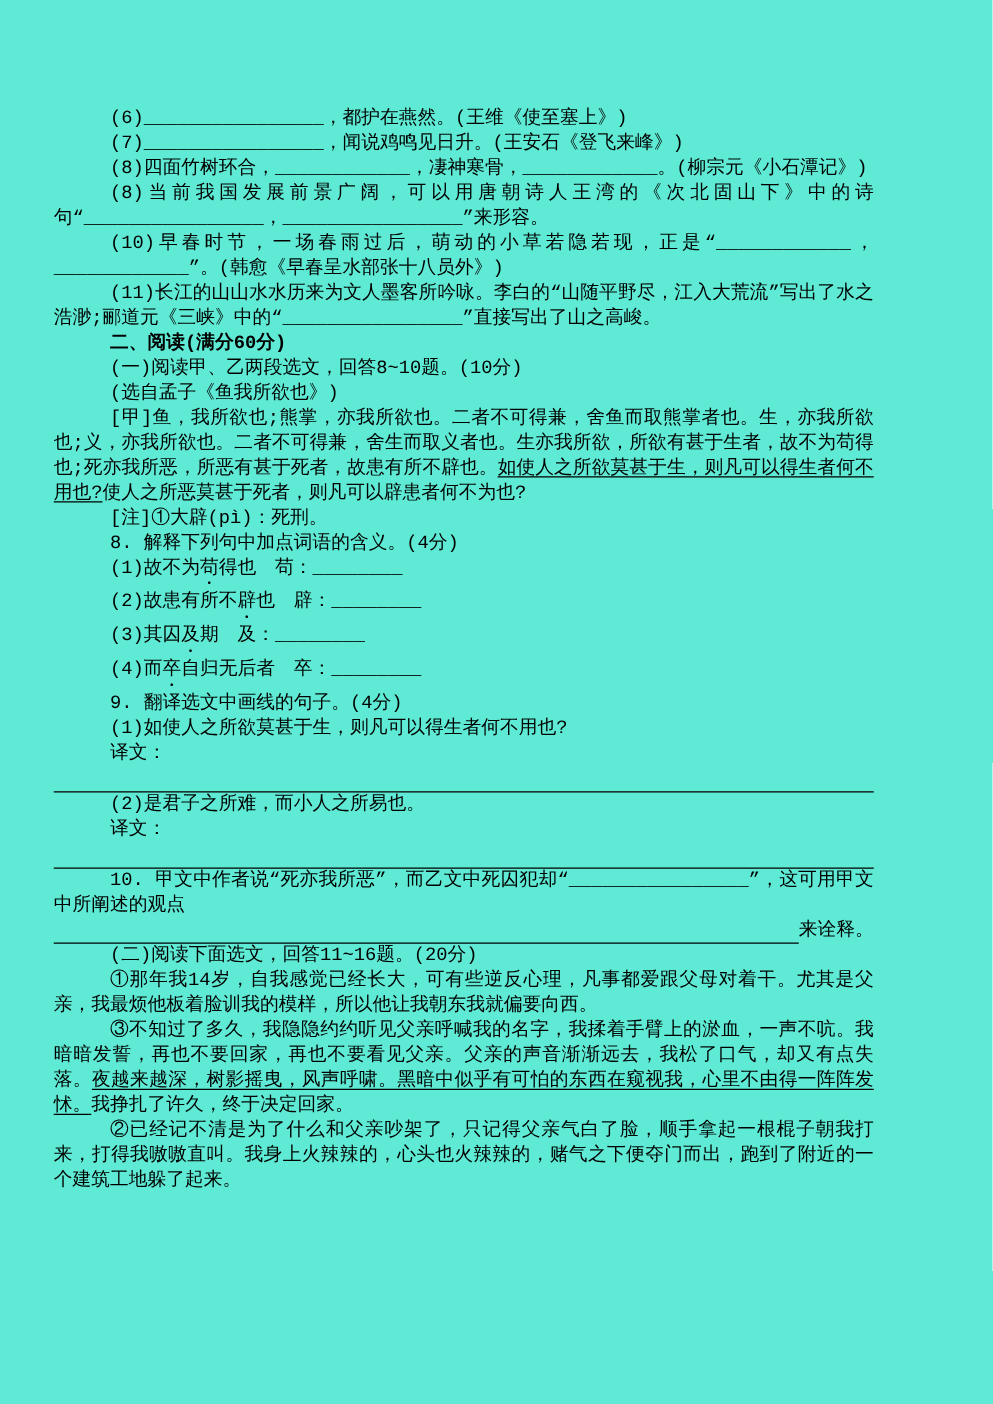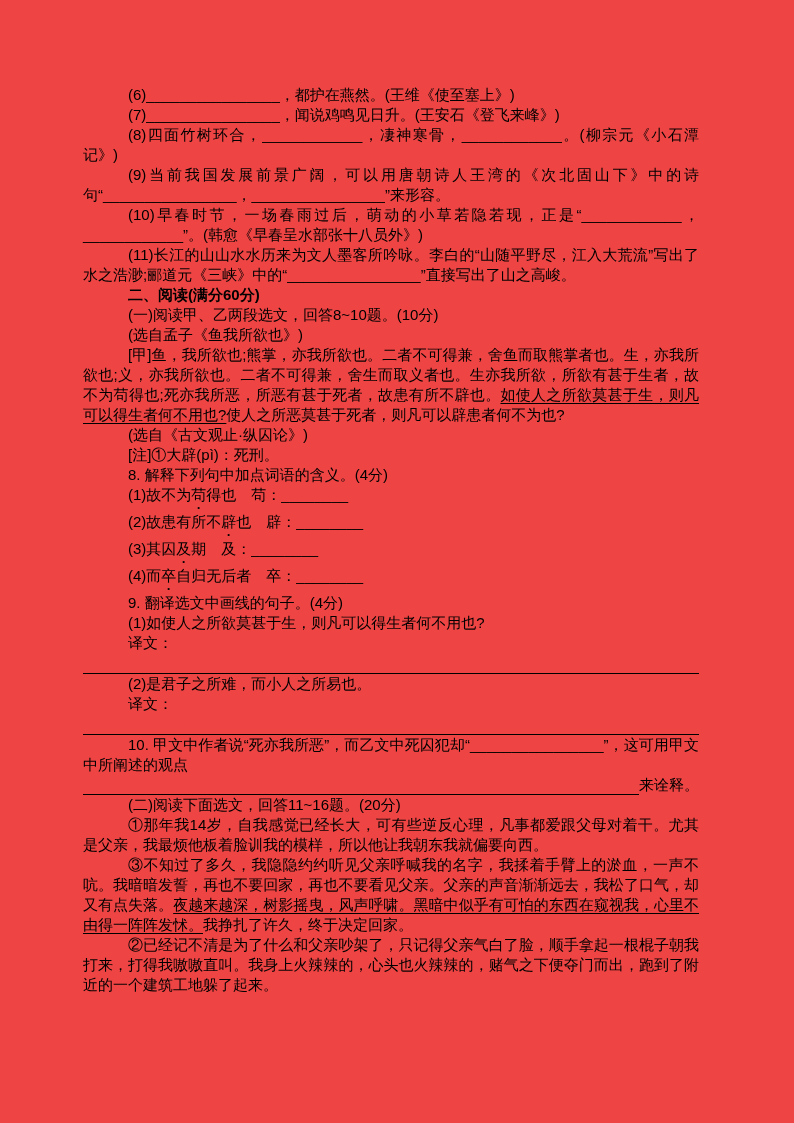--- a/index.html
+++ b/index.html
@@ -5,25 +5,25 @@
   html, body {
     margin: 0;
     padding: 0;
     background: #ffffff;
   }
   .page {
     position: relative;
     width: 794px;
     height: 1123px;
     margin: 0 auto;
-    background: #ef4444;
+    background: #5eead4;
     box-sizing: border-box;
-    padding: 85px 95px 30px 83px;
+    padding: 85px 95px 30px 43px;
     overflow: hidden;
-    font-family: Liberation Sans, sans-serif;
+    font-family: Liberation Mono, monospace;
     font-size: 15px;
     line-height: 20px;
     color: #000000;
   }
   .para {
     margin: 0;
     padding: 0;
     text-align: justify;
   }
   .indent { text-indent: 3em; }
@@ -58,28 +58,27 @@
   }
 </style>
 </head>
 <body>
 
 <div class="page">
   <div id="doc">
       <div class="para indent"><span>(6)________________，都护在燕然。(王维《使至塞上》)</span></div>
       <div class="para indent"><span>(7)________________，闻说鸡鸣见日升。(王安石《登飞来峰》)</span></div>
       <div class="para indent"><span>(8)四面竹树环合，____________，凄神寒骨，____________。(柳宗元《小石潭记》)</span></div>
-      <div class="para indent"><span>(9)当前我国发展前景广阔，可以用唐朝诗人王湾的《次北固山下》中的诗句“________________，________________”来形容。</span></div>
+      <div class="para indent"><span>(8)当前我国发展前景广阔，可以用唐朝诗人王湾的《次北固山下》中的诗句“________________，________________”来形容。</span></div>
       <div class="para indent"><span>(10)早春时节，一场春雨过后，萌动的小草若隐若现，正是“____________，____________”。(韩愈《早春呈水部张十八员外》)</span></div>
       <div class="para indent"><span>(11)长江的山山水水历来为文人墨客所吟咏。李白的“山随平野尽，江入大荒流”写出了水之浩渺;郦道元《三峡》中的“________________”直接写出了山之高峻。</span></div>
       <div class="para indent"><span class="b">二、阅读(满分60分)</span></div>
       <div class="para indent"><span>(一)阅读甲、乙两段选文，回答8~10题。(10分)</span></div>
       <div class="para indent"><span>(选自孟子《鱼我所欲也》)</span></div>
       <div class="para indent"><span>[甲]鱼，我所欲也;熊掌，亦我所欲也。二者不可得兼，舍鱼而取熊掌者也。生，亦我所欲也;义，亦我所欲也。二者不可得兼，舍生而取义者也。生亦我所欲，所欲有甚于生者，故不为苟得也;死亦我所恶，所恶有甚于死者，故患有所不辟也。</span><span class="u">如使人之所欲莫甚于生，则凡可以得生者何不用也?</span><span>使人之所恶莫甚于死者，则凡可以辟患者何不为也?</span></div>
-      <div class="para indent"><span>(选自《古文观止·纵囚论》)</span></div>
       <div class="para indent"><span>[注]①大辟(pì)：死刑。</span></div>
       <div class="para indent"><span>8. 解释下列句中加点词语的含义。(4分)</span></div>
       <div class="para indent"><span>(1)故不为</span><span class="e">苟</span><span>得也　苟：________</span></div>
       <div class="para indent"><span>(2)故患有所不</span><span class="e">辟</span><span>也　辟：________</span></div>
       <div class="para indent"><span>(3)其囚</span><span class="e">及</span><span>期　及：________</span></div>
       <div class="para indent"><span>(4)而</span><span class="e">卒</span><span>自归无后者　卒：________</span></div>
       <div class="para indent"><span>9. 翻译选文中画线的句子。(4分)</span></div>
       <div class="para indent"><span>(1)如使人之所欲莫甚于生，则凡可以得生者何不用也?</span></div>
       <div class="para indent"><span>译文：</span></div>
       <div class="para rule"></div>

